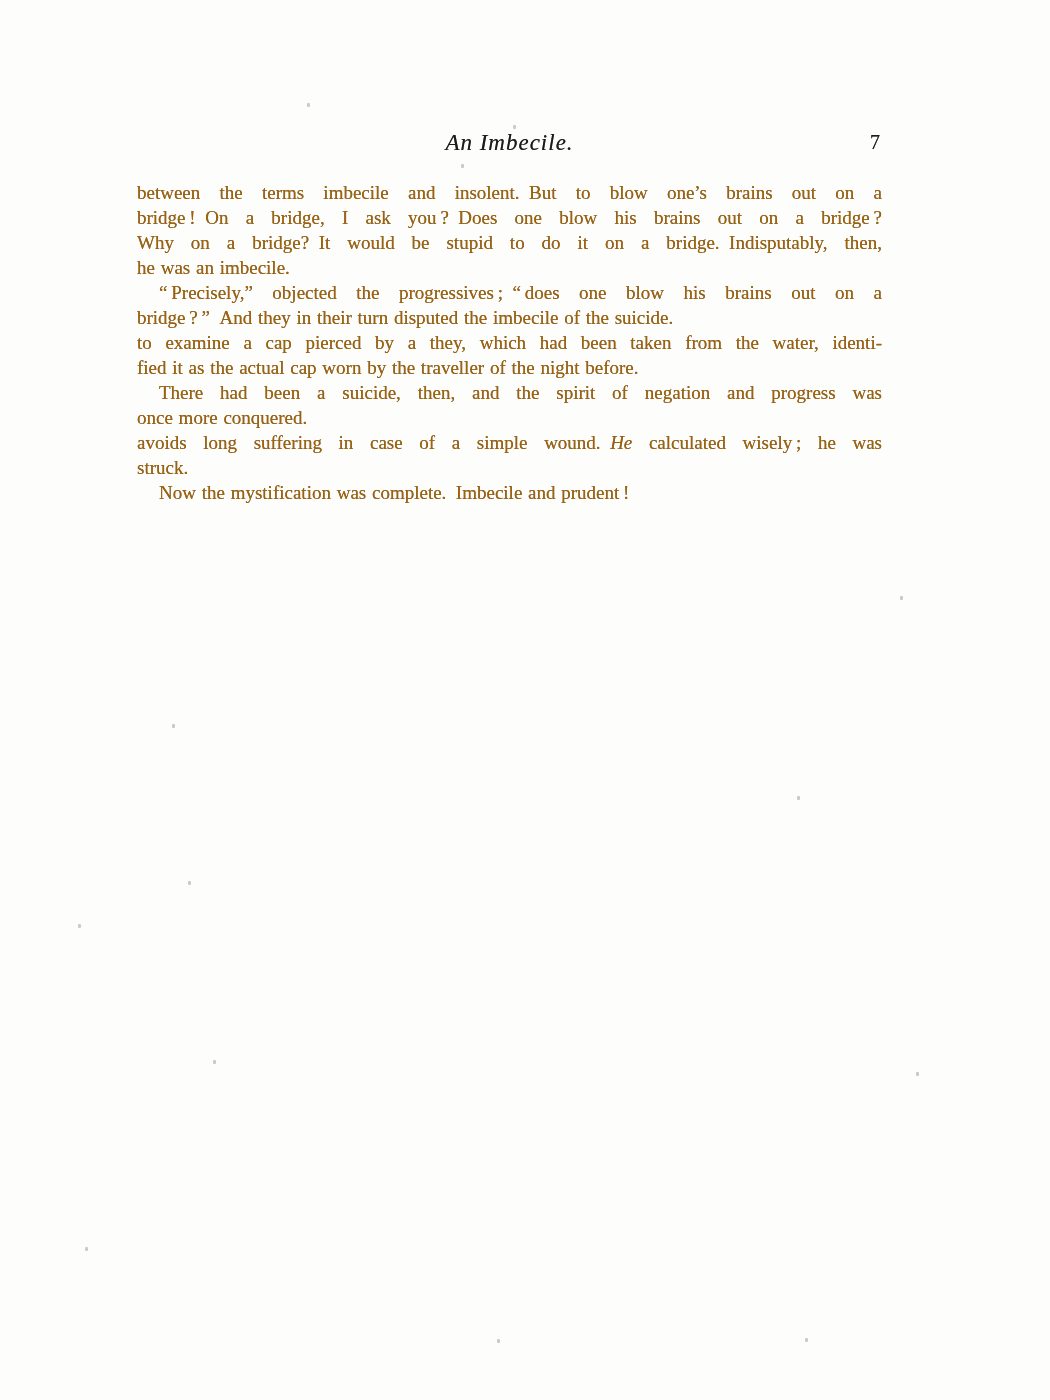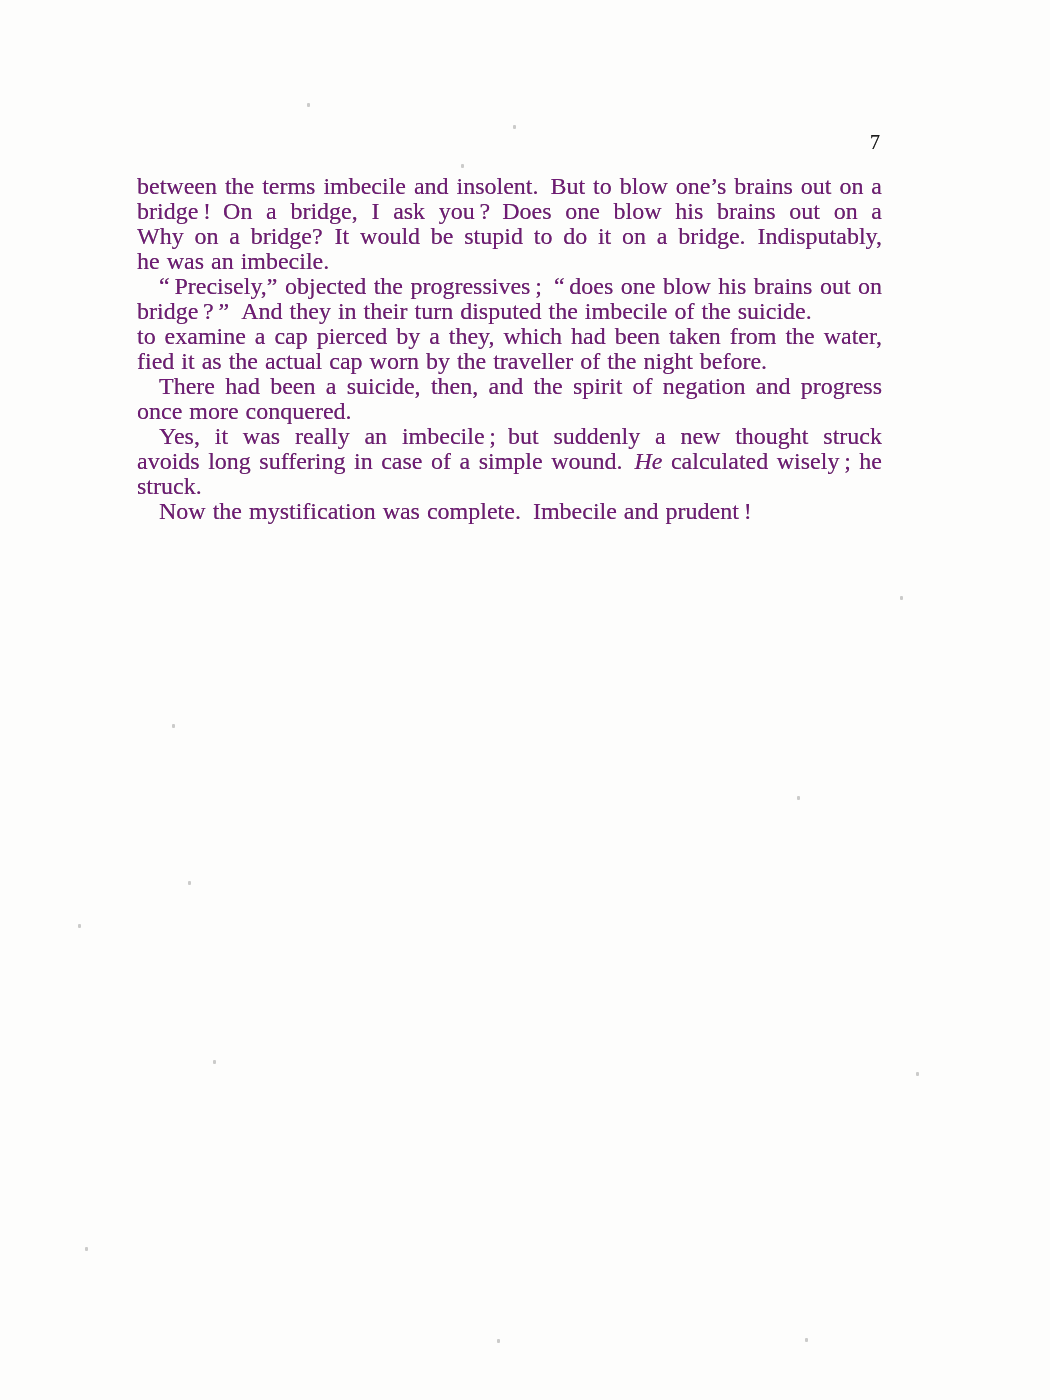--- a/index.html
+++ b/index.html
@@ -32,26 +32,26 @@
   }
   .page-number {
     position: absolute;
     right: 2px; top: 1px;
     font-size: 20px;
     color: #1b1b1b;
     text-shadow: 0 0 0.5px rgba(20,20,20,0.65);
   }
   .text-block {
     position: absolute;
-    top: 174px; left: 137px;
+    top: 180px; left: 137px;
     width: 745px;
-    font-size: 24px;
+    font-size: 19px;
     line-height: 25px;
     word-spacing: 1px;
-    color: #701a75;
+    color: #a16207;
     text-shadow: 0 0 0.5px rgba(25,25,25,0.6);
   }
   .para { margin: 0; }
   .line { height: 25px; overflow: hidden; }
   .line.j { text-align: justify; text-align-last: justify; text-justify: inter-word; }
   .line.ind { padding-left: 22px; }
   .line em { font-style: italic; }
   .speck {
     position: absolute;
     width: 3px; height: 4px;
@@ -59,20 +59,21 @@
     opacity: 0.45;
     border-radius: 1px;
   }
 </style>
 </head>
 <body>
 
 <div class="page">
 
   <div class="running-header">
+    <div class="chapter-title">An Imbecile.</div>
     <div class="page-number">7</div>
   </div>
 
   <div class="text-block">
       <div class="para">
         <div class="line j"><span>between the terms imbecile and insolent. But to blow one’s brains out on a</span></div>
         <div class="line j"><span>bridge ! On a bridge, I ask you ? Does one blow his brains out on a bridge ?</span></div>
         <div class="line j"><span>Why on a bridge? It would be stupid to do it on a bridge. Indisputably, then,</span></div>
         <div class="line"><span>he was an imbecile.</span></div>
       </div>
@@ -82,21 +83,20 @@
       </div>
       <div class="para">
         <div class="line j"><span>to examine a cap pierced by a they, which had been taken from the water, identi-</span></div>
         <div class="line"><span>fied it as the actual cap worn by the traveller of the night before.</span></div>
       </div>
       <div class="para">
         <div class="line j ind"><span>There had been a suicide, then, and the spirit of negation and progress was</span></div>
         <div class="line"><span>once more conquered.</span></div>
       </div>
       <div class="para">
-        <div class="line j ind"><span>Yes, it was really an imbecile ; but suddenly a new thought struck them : to</span></div>
         <div class="line j"><span>avoids long suffering in case of a simple wound. </span><em>He</em><span> calculated wisely ; he was</span></div>
         <div class="line"><span>struck.</span></div>
       </div>
       <div class="para">
         <div class="line ind"><span>Now the mystification was complete. Imbecile and prudent !</span></div>
       </div>
     </div>
 
   <div>
       <div class="speck" style="left: 307px; top: 103px;"></div>

